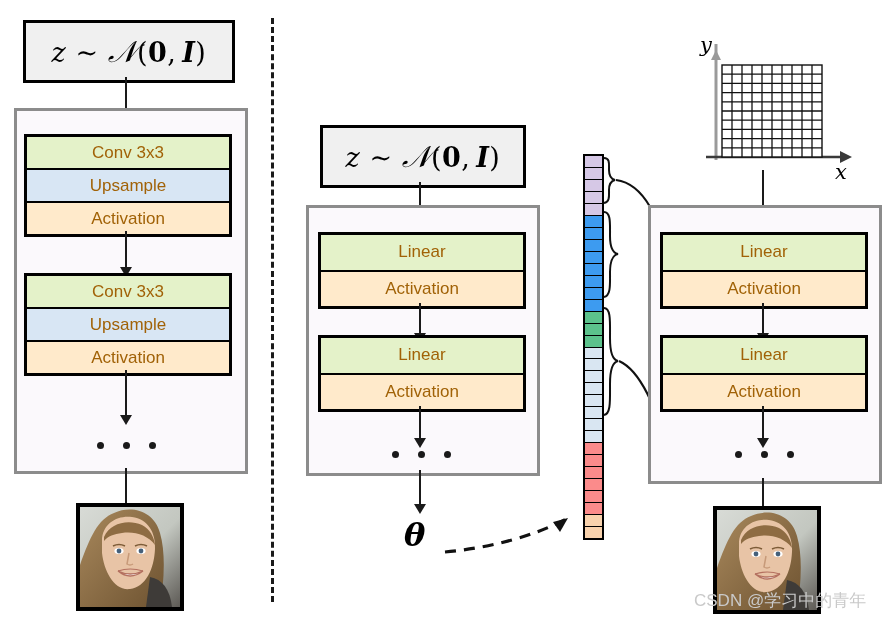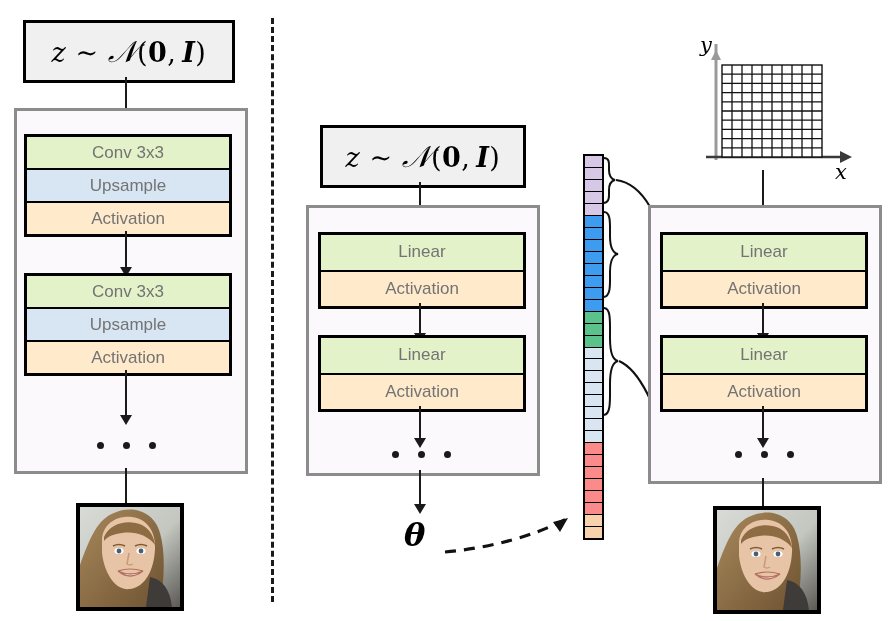--- a/index.html
+++ b/index.html
@@ -20,21 +20,21 @@
   .panel{
     position:absolute;border:3px solid #8c8c8c;background:#fbf9fc;
   }
 
   .blockgrp{
     position:absolute;border:3px solid #000;background:#000;
     display:flex;flex-direction:column;gap:2px;
   }
   .lrow{
     flex:1 1 0;display:flex;align-items:center;justify-content:center;
-    font-size:17px;color:#737373;font-family:"Liberation Sans",sans-serif;
+    font-size:17px;color:#a16207;font-family:"Liberation Sans",sans-serif;
   }
   .c-green{background:#e4f2c9;}
   .c-blue{background:#d8e6f4;}
   .c-orange{background:#ffeacb;}
 
   .dots{
     position:absolute;display:flex;align-items:center;justify-content:center;gap:19px;
   }
   .dots i{width:7px;height:7px;border-radius:50%;background:#1a1a1a;display:block;}
 
@@ -319,14 +319,15 @@
       <circle cx="61" cy="44" r="2.4" fill="#45607a"></circle>
       <path d="M33 39 Q39 36 45 39" stroke="#7d5c38" stroke-width="1.6" fill="none"></path>
       <path d="M55 39 Q61 36 67 39" stroke="#7d5c38" stroke-width="1.6" fill="none"></path>
       <path d="M49 46 L47 57 Q50 59 53 57" stroke="#c79a79" stroke-width="1.5" fill="none"></path>
       <path d="M38 64 Q50 74 63 64 Q50 70 38 64 Z" fill="#fdfdfd" stroke="#b4705f" stroke-width="1.3"></path>
       <path d="M38 64 Q50 60 63 64" stroke="#b4705f" stroke-width="1.2" fill="none"></path>
       <path d="M70 70 C82 72 90 82 92 100 L66 100 Z" fill="#3e3b38"></path>
     </svg>
   </div>
 
+  <div class="watermark" style="left:694px;top:589px;">CSDN @学习中的青年</div>
 
 </div>
 
 </body></html>

